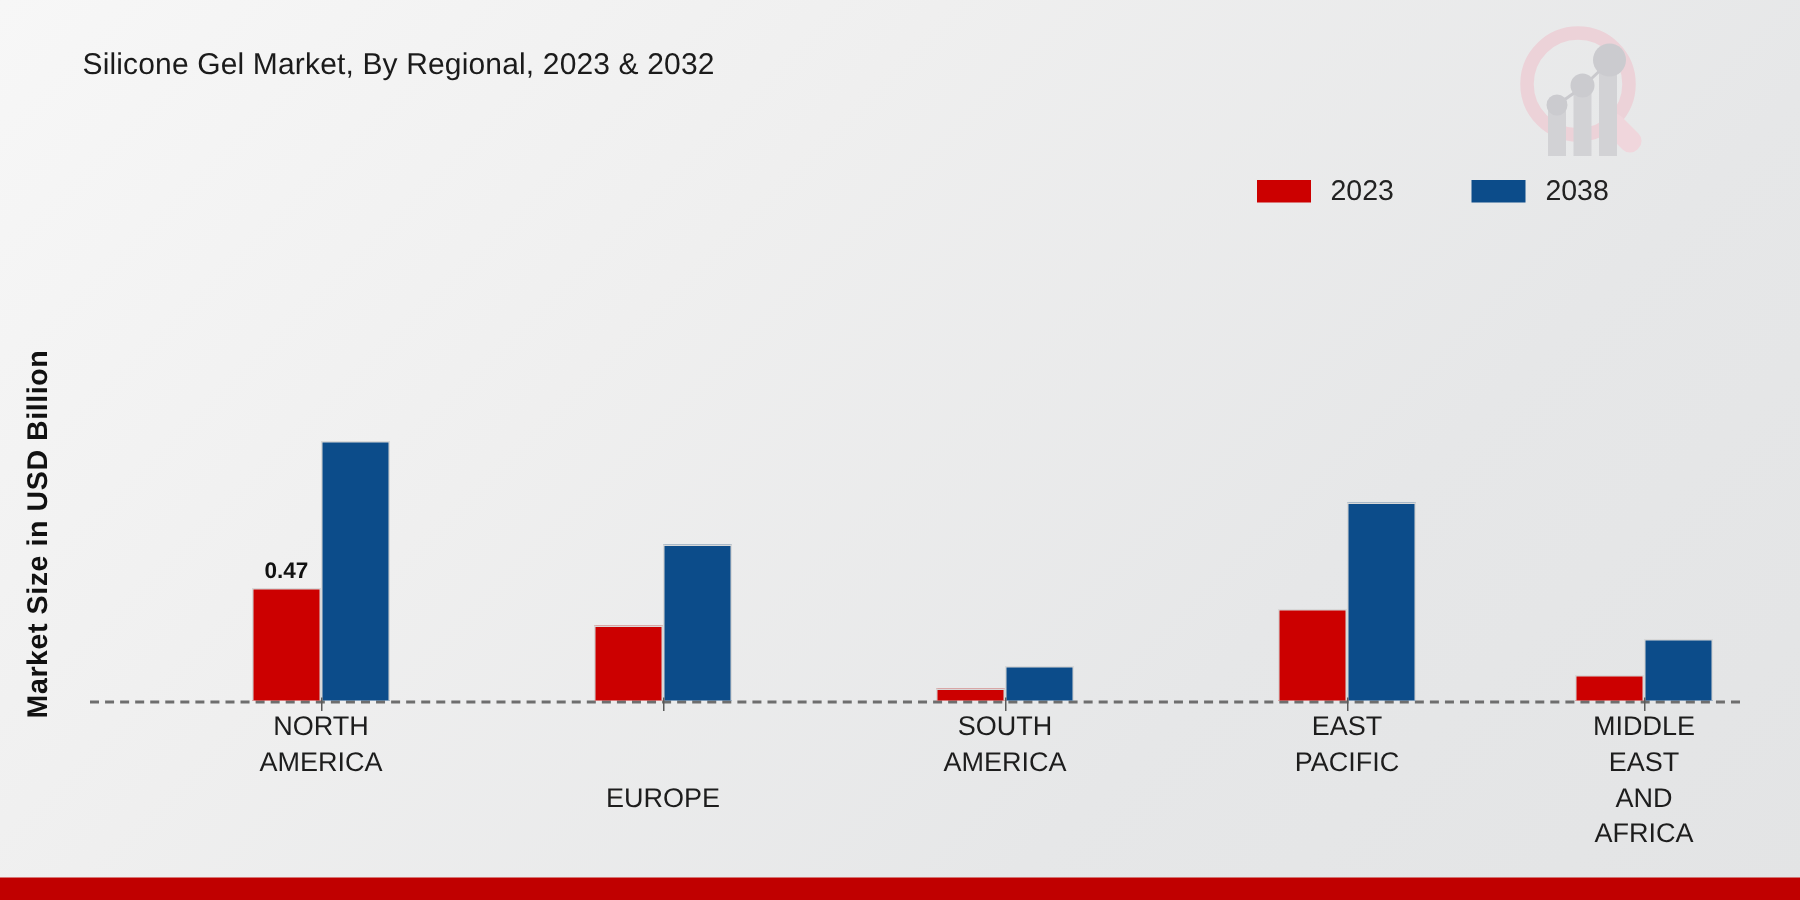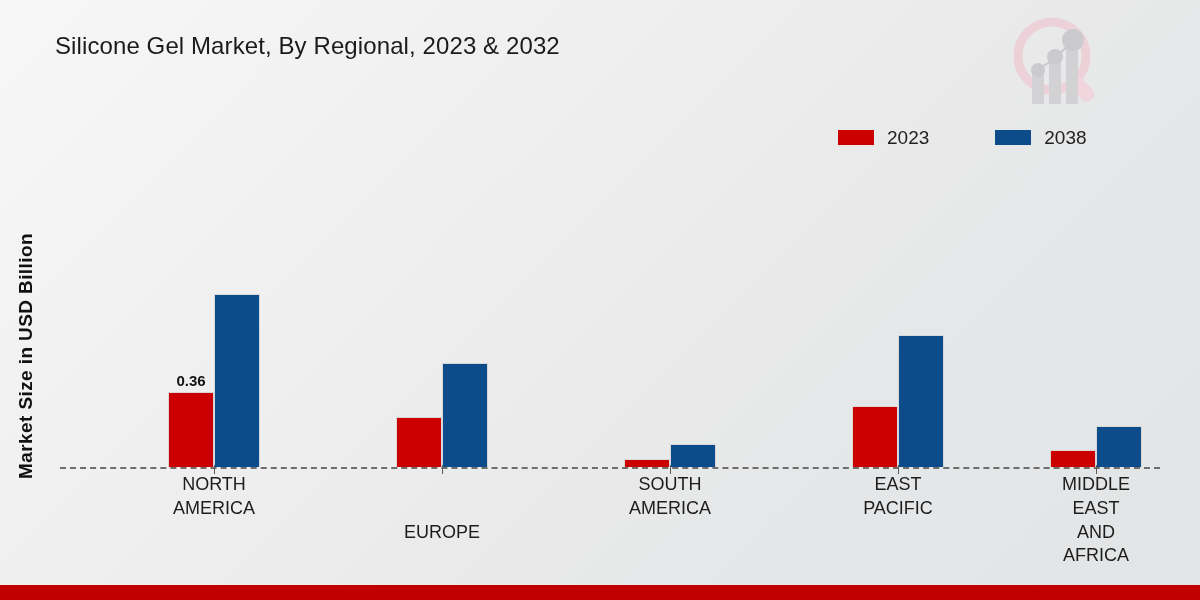--- a/index.html
+++ b/index.html
@@ -9,26 +9,26 @@
     background:linear-gradient(135deg,#f7f7f7 0%,#efefef 35%,#e6e7e8 70%,#e3e4e5 100%);
     position:relative; overflow:hidden;
   }
 
   
   #watermark { position:absolute; top:8px; right:78px; width:120px; height:105px; opacity:1; }
 
   
   #title {
     position:absolute; left:55px; top:32px;
-    font-size:24px; font-weight:400; color:#1b1b1b;
+    font-size:20px; font-weight:400; color:#1b1b1b;
     letter-spacing:.1px; white-space:nowrap;
   }
 
   
-  #legend { position:absolute; left:838px; top:128px; display:flex; align-items:center; gap:66px; }
+  #legend { position:absolute; left:838px; top:118px; display:flex; align-items:center; gap:52px; }
   .legend-item { display:flex; align-items:center; gap:13px; }
   .legend-swatch { width:36px; height:15px; display:block; }
   .legend-label { font-size:19px; color:#222; line-height:1; }
 
   
   #ylabel {
     position:absolute; left:-139px; top:345px;
     width:330px; text-align:center;
     transform:rotate(-90deg);
     font-size:19px; font-weight:700; color:#111; letter-spacing:.4px;
@@ -136,16 +136,16 @@
           <span class="bar y2023" title="2023: 0.08" style="height: 17px; background: rgb(204, 0, 0);"></span>
           <span class="bar y2032" title="2032: 0.2" style="height: 41px; background: rgb(12, 76, 138);"></span>
         </div>
         <span class="tick" style="left: 46px;"></span>
         <div class="catlabel" style="left: -34px;">MIDDLE
 EAST
 AND
 AFRICA</div>
       </div>
     </div>
-<div class="datalabel" style="left: 102px; width: 58px; top: 222px;">0.36</div>
+<div class="datalabel" style="left: 102px; width: 58px; top: 222px;">0.47</div>
   </div>
 
 <div id="footer"></div>
 
 </body></html>

